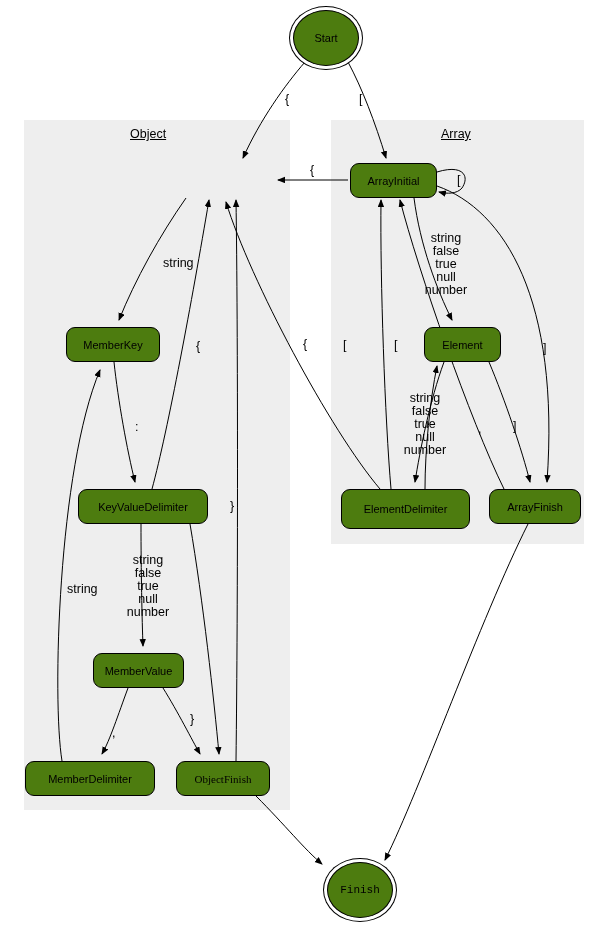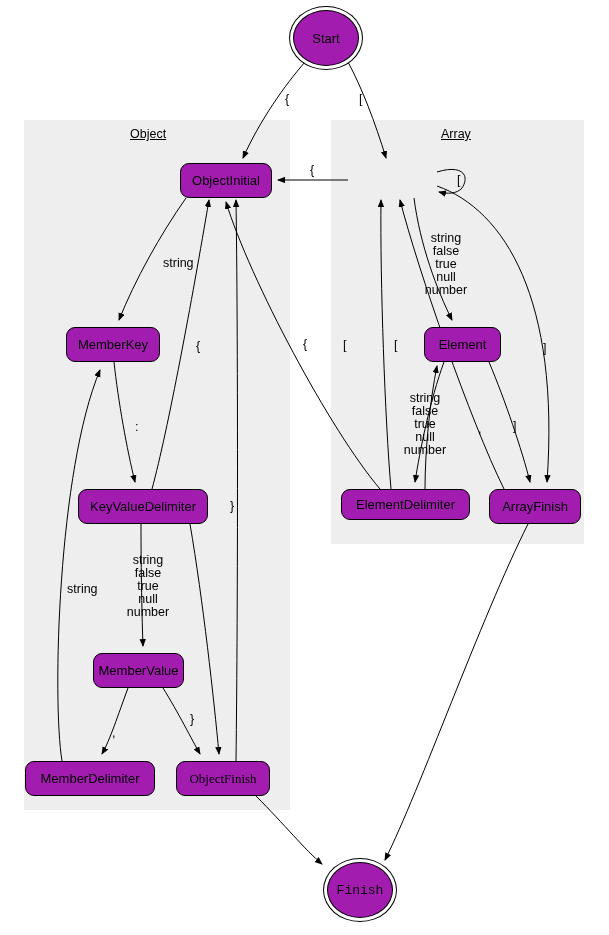--- a/index.html
+++ b/index.html
@@ -33,27 +33,27 @@
     stroke: #000000;
     stroke-width: 1;
   }
   .arrow-head {
     fill: #000000;
     stroke: none;
   }
   .node {
     position: absolute;
     box-sizing: border-box;
-    background: #a21caf;
+    background: #4d7c0f;
     border: 1px solid #000000;
     border-radius: 9px;
     display: flex;
     align-items: center;
     justify-content: center;
-    font-size: 13px;
+    font-size: 11px;
     color: #000000;
     white-space: nowrap;
   }
   .node.circle {
     border-radius: 50%;
   }
   .node.dbl {
     border-radius: 50%;
     box-shadow: 0 0 0 3px #ffffff, 0 0 0 4px #000000;
   }
@@ -133,33 +133,33 @@
 
     <path class="edge-path" d="M528,524 C480,620 420,790 385,860" marker-end="url(#ah)"></path>
   </svg>
 
   <div class="cluster-label" style="left:130px; top:127px;">Object</div>
   <div class="cluster-label" style="left:441px; top:127px;">Array</div>
 
   <div class="node dbl circle" style="left:293px; top:10px; width:66px; height:56px;">
     <span>Start</span>
   </div>
-  <div class="node" style="left:180px; top:163px; width:92px; height:35px;">
-    <span>ObjectInitial</span>
+  <div class="node" style="left:350px; top:163px; width:87px; height:35px;">
+    <span>ArrayInitial</span>
   </div>
   <div class="node" style="left:66px; top:327px; width:94px; height:35px;">
     <span>MemberKey</span>
   </div>
   <div class="node" style="left:424px; top:327px; width:77px; height:35px;">
     <span>Element</span>
   </div>
   <div class="node" style="left:78px; top:489px; width:130px; height:35px;">
     <span>KeyValueDelimiter</span>
   </div>
-  <div class="node" style="left:341px; top:489px; width:129px; height:31px;">
+  <div class="node" style="left:341px; top:489px; width:129px; height:40px;">
     <span>ElementDelimiter</span>
   </div>
   <div class="node" style="left:489px; top:489px; width:92px; height:35px;">
     <span>ArrayFinish</span>
   </div>
   <div class="node" style="left:93px; top:653px; width:91px; height:35px;">
     <span>MemberValue</span>
   </div>
   <div class="node" style="left:25px; top:761px; width:130px; height:35px;">
     <span>MemberDelimiter</span>

